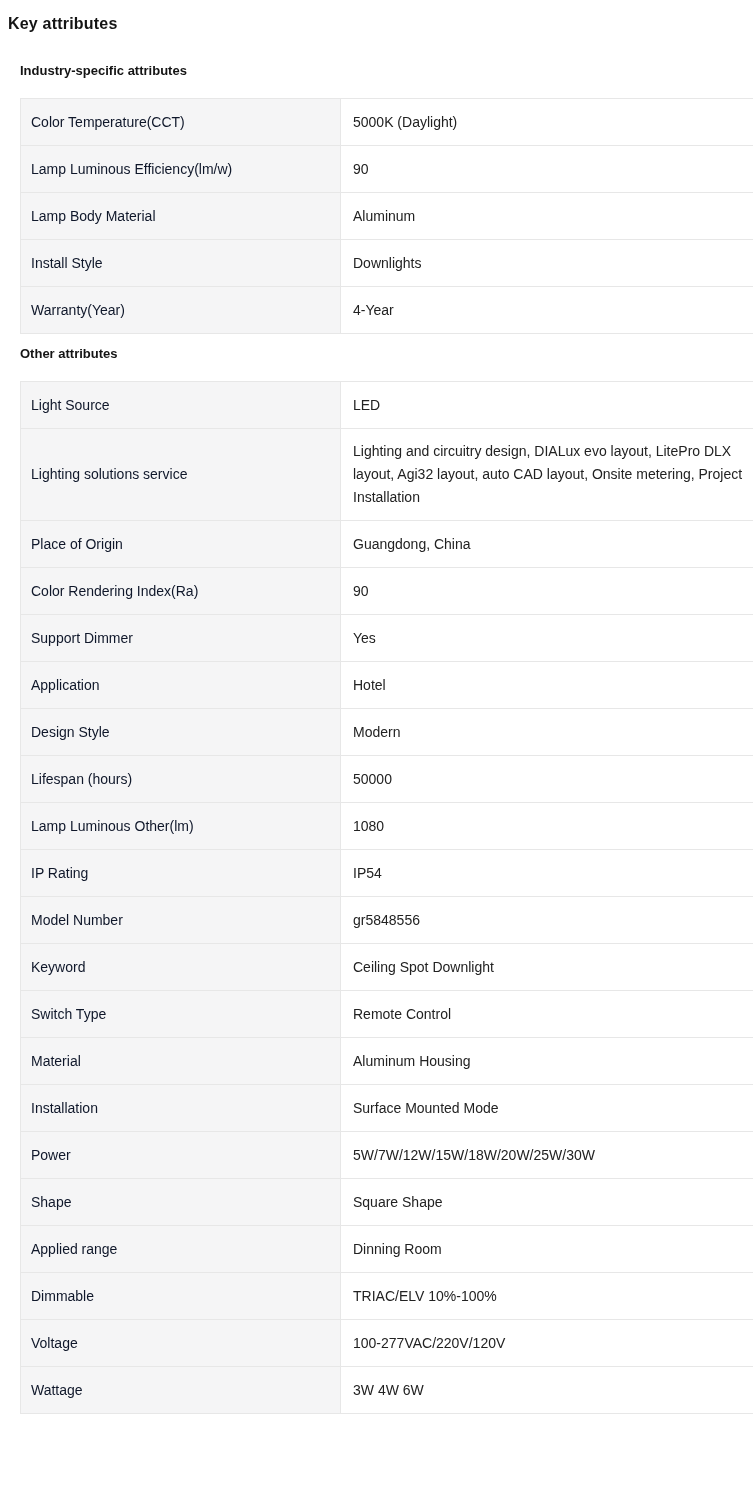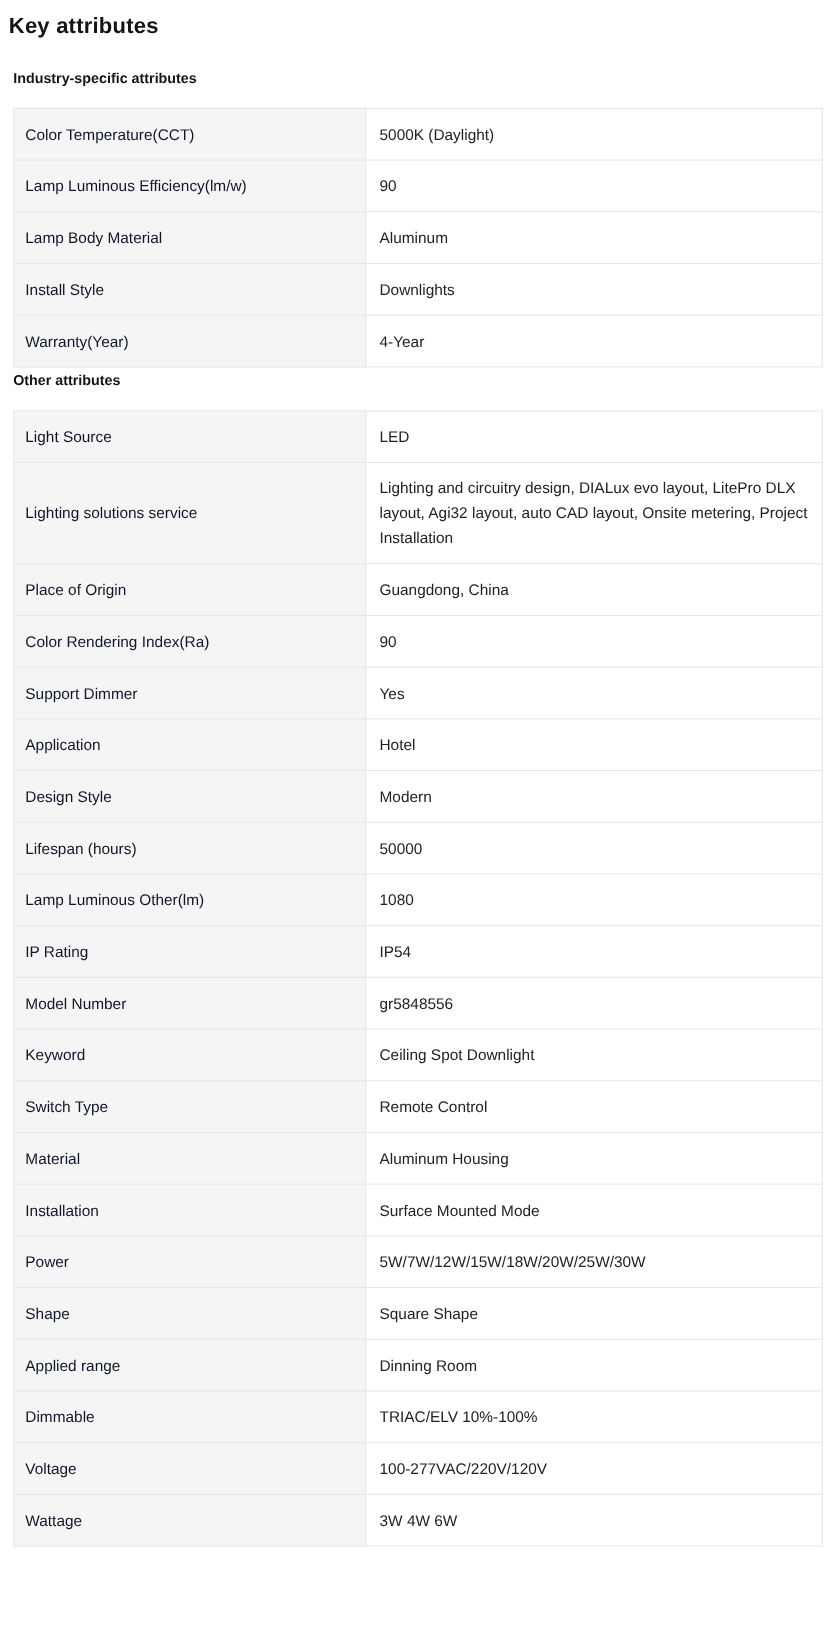--- a/index.html
+++ b/index.html
@@ -9,35 +9,35 @@
     font-family: "Liberation Sans", "DejaVu Sans", sans-serif;
     color: #222222;
   }
   .page {
     width: 753px;
     box-sizing: border-box;
     padding: 12px 9px 18px 8px;
     background: #ffffff;
   }
   .page-title {
-    font-size: 20px;
+    font-size: 16px;
     line-height: 24px;
     font-weight: 700;
     color: #141414;
     margin: 0 0 27px 0;
     letter-spacing: 0.2px;
   }
   .section-heading {
     font-size: 13px;
     line-height: 15px;
     font-weight: 700;
     color: #141414;
     margin: 0 0 20px 0;
   }
-  .attr-section { margin: 4px; }
+  .attr-section { margin: 12px; }
   .attr-table {
     border-collapse: collapse;
     table-layout: fixed;
     width: 736px;
     margin: 0 0 24px 0;
   }
   .attr-table:last-child { margin-bottom: 0; }
   .attr-table td {
     border: 1px solid #e7e7e7;
     font-size: 14px;

